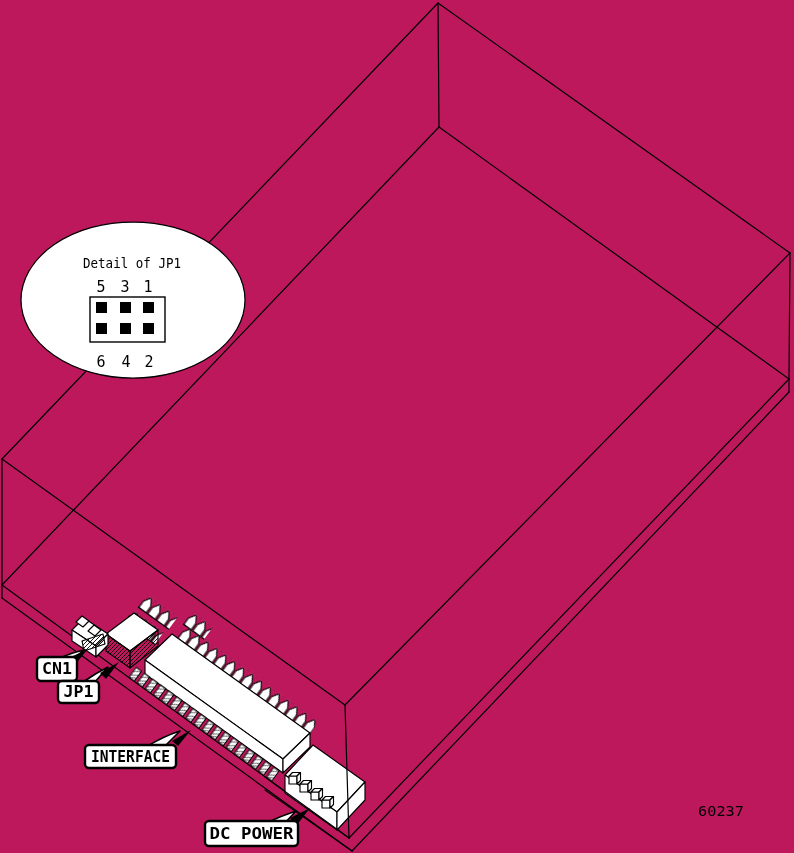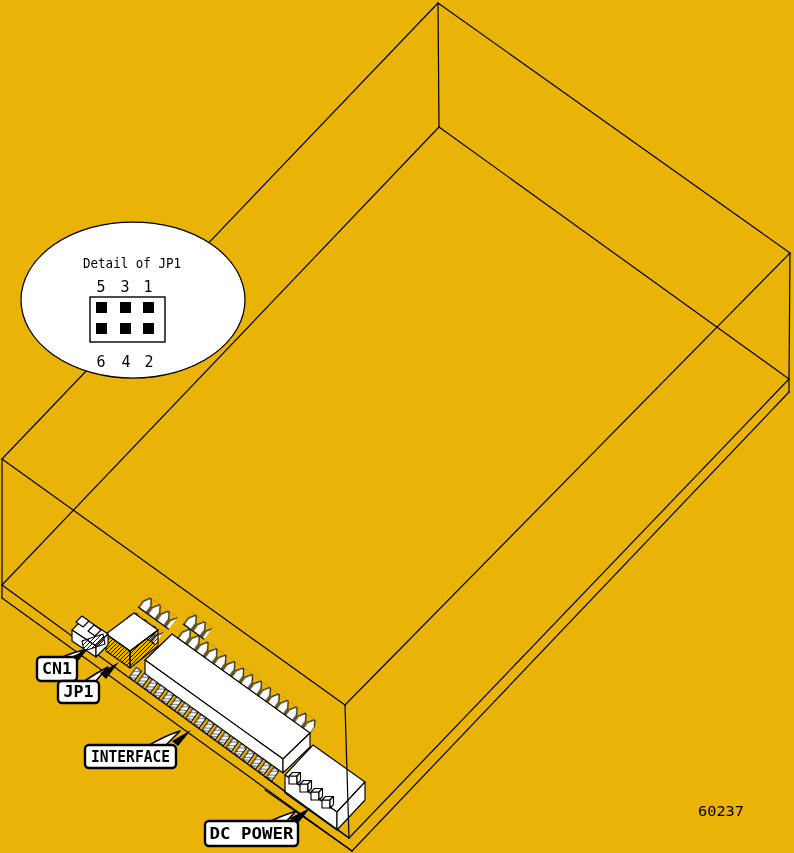--- a/index.html
+++ b/index.html
@@ -1,17 +1,17 @@
 <!DOCTYPE html>
 <html><head>
 <meta charset="utf-8">
 <style>
   html,body { margin:0; padding:0; background:#ffffff; }
   .stage {
-    position:relative; width:794px; height:853px; background:#eab308;
+    position:relative; width:794px; height:853px; background:#be185d;
     font-family:"DejaVu Sans Mono", monospace;
   }
   svg { position:absolute; left:0; top:0; }
   .ln   { stroke:#000; stroke-width:1.2; fill:none; stroke-linecap:round; }
   .thin { stroke:#000; stroke-width:1.05; fill:none; }
   .face { fill:#ffffff; stroke:#000; stroke-width:1.15; stroke-linejoin:round; }
   .hatchface { fill:url(#hatch); stroke:#000; stroke-width:1.1; stroke-linejoin:round; }
   .blk  { fill:#000; stroke:none; }
   .beak { fill:#ffffff; stroke:#000; stroke-width:1.6; stroke-linejoin:round; }
   .cobox{ fill:#ffffff; stroke:#000; stroke-width:2.4; }

